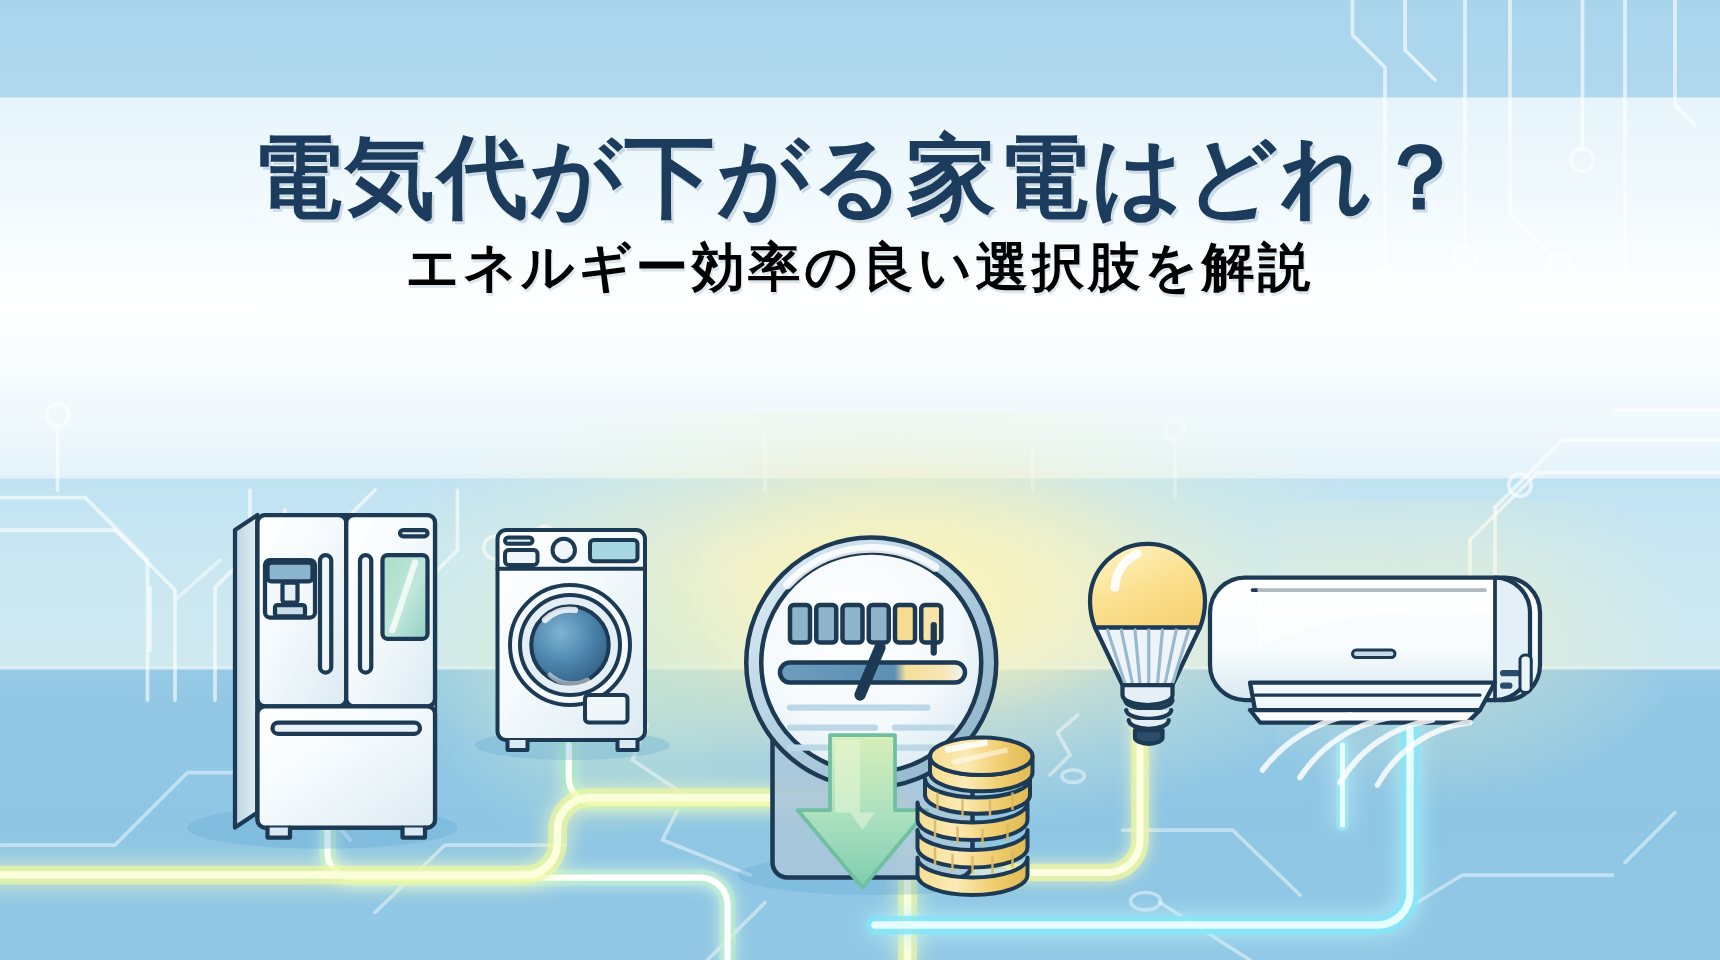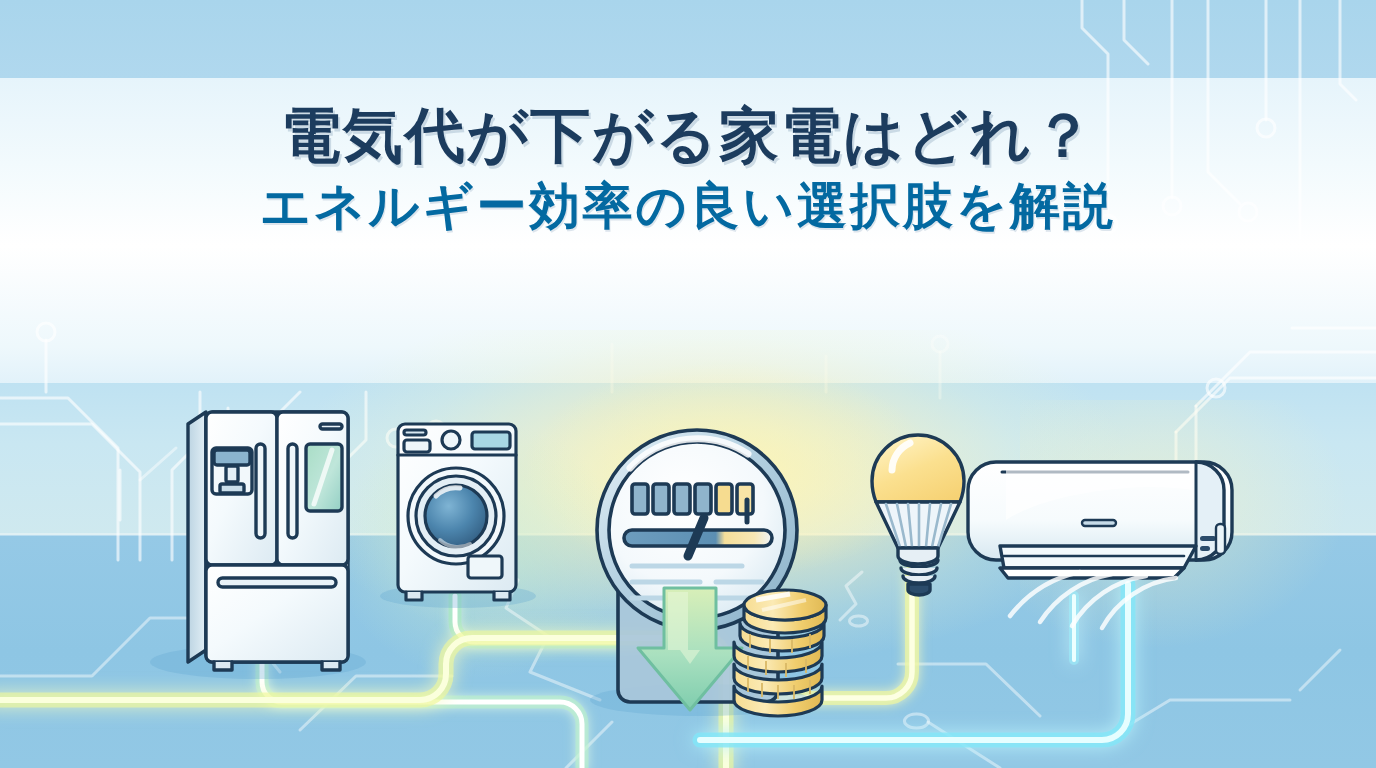--- a/index.html
+++ b/index.html
@@ -29,28 +29,28 @@
   .glow-right{position:absolute;left:1020px;top:400px;width:330px;height:250px;
     background:radial-gradient(ellipse at 40% 40%, rgba(250,244,190,.45) 0%, rgba(250,244,190,0) 70%);}
 
   svg.layer{position:absolute;left:0;top:0;width:1376px;height:768px;overflow:visible;}
   .no-evt{pointer-events:none;}
 
   
   .titlewrap{position:absolute;left:0;top:104px;width:100%;text-align:center;}
   h1.title{
     margin:0;font-family:"Liberation Serif","DejaVu Serif",serif;
-    font-size:60px;line-height:1.08;font-weight:700;color:#1c3c5e;
+    font-size:72px;line-height:1.08;font-weight:700;color:#1c3c5e;
     letter-spacing:2px;
     text-shadow:2px 3px 0 rgba(120,150,175,.30), 0 1px 0 rgba(255,255,255,.6);
     white-space:nowrap;
   }
   h2.subtitle{
     margin:10px 0 12px 0;font-family:"Liberation Serif","DejaVu Serif",serif;
-    font-size:50px;line-height:1.1;font-weight:600;color:#0369a1;
+    font-size:42px;line-height:1.1;font-weight:600;color:#000000;
     letter-spacing:3px;
     text-shadow:1px 2px 0 rgba(130,160,185,.26);
     white-space:nowrap;
   }
 </style>
 </head>
 <body>
 
 <div id="stage">
 

